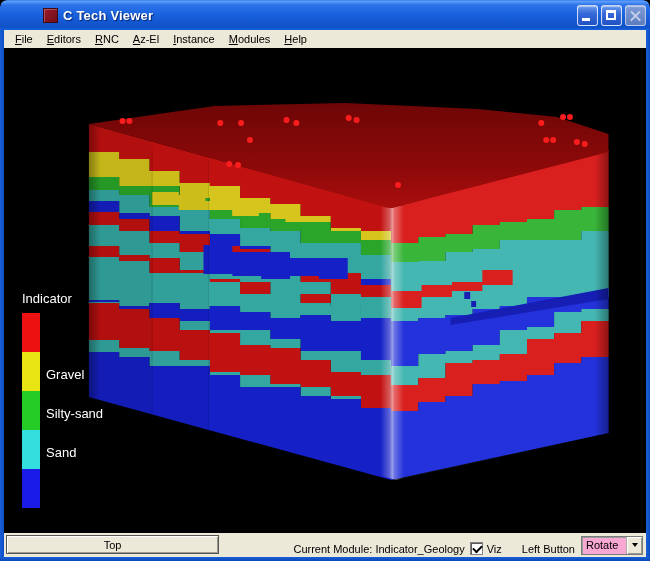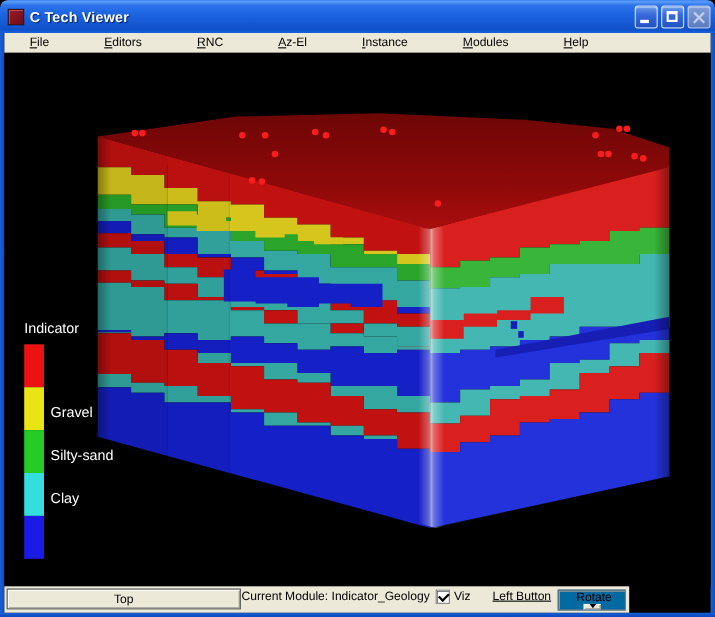--- a/index.html
+++ b/index.html
@@ -3,21 +3,21 @@
 <meta charset="utf-8">
 <style>
   html,body{margin:0;padding:0;background:#000;}
   *{box-sizing:border-box;}
   body{font-family:"Liberation Sans","DejaVu Sans",sans-serif;}
   .window{position:relative;width:650px;height:561px;overflow:hidden;border-radius:7px 7px 0 0;background:#000;}
 
   
   .titlebar{position:absolute;left:0;top:0;width:650px;height:30px;
     background:linear-gradient(180deg,#3a80f2 0%,#5a9cf8 5%,#2d74ea 16%,#1b63e0 45%,#1458d2 72%,#0f51c8 90%,#1661de 100%);
-    border-radius:7px 7px 0 0;display:flex;align-items:center;}
+    border-radius:7px 7px 0 0;display:flex;align-items:center;padding-left:36px;}
   .app-icon{width:15px;height:15px;margin:0 5px 0 7px;background:linear-gradient(135deg,#9c1a28,#6e0e18);
     border:1px solid #3c0a10;box-shadow:inset 1px 1px 0 rgba(255,255,255,.25);}
   .title-text{color:#fff;font-weight:bold;font-size:13px;text-shadow:1px 1px 1px rgba(0,20,80,.8);letter-spacing:.2px;}
   .win-buttons{position:absolute;right:4px;top:5px;display:flex;gap:3px;}
   .win-btn{width:21px;height:21px;border-radius:3px;border:1px solid rgba(255,255,255,.75);
     background:linear-gradient(180deg,#6a9bee 0%,#3568d8 40%,#2152c4 100%);
     box-shadow:inset 0 1px 1px rgba(255,255,255,.5);position:relative;}
   .win-btn.disabled{background:linear-gradient(180deg,#7e9cd8 0%,#5c7cc0 100%);border-color:rgba(255,255,255,.5);}
   .glyph-min{position:absolute;left:4px;bottom:4px;width:8px;height:3px;background:#fff;}
   .glyph-max{position:absolute;left:4px;top:4px;width:10px;height:10px;border:2px solid #fff;border-top-width:3px;}
@@ -27,53 +27,53 @@
   .glyph-close::after{transform:rotate(-45deg);}
 
   
   .border-left,.border-right{position:absolute;top:30px;bottom:0;width:4px;background:linear-gradient(90deg,#1a5fd8,#0c4ec4);}
   .border-left{left:0;}
   .border-right{right:0;}
   .border-bottom{position:absolute;left:0;right:0;bottom:0;height:4px;background:linear-gradient(180deg,#1a5fd8,#0a47ba);}
 
   
   .menubar{position:absolute;left:4px;top:30px;width:642px;height:18px;background:#ece9d8;
-    display:flex;align-items:center;padding-left:16px;font-size:11px;color:#000;gap:36px;}
+    display:flex;align-items:center;padding-left:4px;font-size:11px;color:#000;}
   .menu-item{padding:2px 7px 3px 7px;cursor:default;}
   .menu-item u{text-decoration:underline;}
 
   
   .viewport{position:absolute;left:4px;top:48px;width:642px;height:485px;background:#000;overflow:hidden;}
   .viewport svg{position:absolute;left:0;top:0;width:100%;height:100%;}
 
   
   .legend{position:absolute;left:18px;top:243px;color:#fff;font-size:13px;}
   .legend-title{margin-bottom:7px;}
   .legend-body{display:flex;align-items:center;}
   .legend-bar{width:18px;display:flex;flex-direction:column;}
   .legend-bar div{height:39px;}
   .legend-labels{margin-left:6px;display:flex;flex-direction:column;}
   .legend-labels div{height:39px;padding-top:15px;white-space:nowrap;}
 
   
-  .statusbar{position:absolute;left:4px;top:533px;width:568px;height:24px;background:#ece9d8;
+  .statusbar{position:absolute;left:4px;top:533px;width:642px;height:24px;background:#ece9d8;
     display:flex;align-items:center;font-size:11px;color:#000;}
   .top-button{position:absolute;left:2px;top:2px;width:213px;height:19px;background:#ece9d8;
     border:1px solid #555;box-shadow:inset 1px 1px 0 #fff,inset -1px -1px 0 #9a9a90;
     display:flex;align-items:center;justify-content:center;font-size:11px;}
-  .right-cluster{margin-left:auto;display:flex;align-items:flex-start;padding-right:3px;}
+  .right-cluster{margin-left:auto;display:flex;align-items:flex-end;padding-right:3px;}
   .status-text{margin-right:5px;}
   .checkbox{width:13px;height:13px;background:#fff;border:1px solid #808080;
     box-shadow:inset 1px 1px 0 #5a5a5a,inset -1px -1px 0 #fff;position:relative;margin-right:4px;}
   .checkbox.checked::after{content:"";position:absolute;left:2.5px;top:2.5px;width:7px;height:4px;
     border-left:2px solid #000;border-bottom:2px solid #000;transform:rotate(-45deg);}
   .viz-label{margin-right:20px;}
-  .lb-label{margin-right:6px;text-decoration:underline;}
-  .combo{width:62px;height:19px;border:1px solid #7a7a7a;background:#0369a1;
-    box-shadow:inset 1px 1px 0 #9a9a9a;display:flex;align-items:center;flex-direction:column;}
+  .lb-label{margin-right:6px;}
+  .combo{width:62px;height:19px;border:1px solid #7a7a7a;background:#f9a8d4;
+    box-shadow:inset 1px 1px 0 #9a9a9a;display:flex;align-items:center;}
   .combo-value{flex:1;padding-left:4px;font-size:11px;}
   .combo-arrow{width:16px;height:100%;background:#ece9d8;border-left:1px solid #aaa;
     box-shadow:inset 1px 1px 0 #fff,inset -1px -1px 0 #9a9a90;display:flex;align-items:center;justify-content:center;}
   .combo-arrow::after{content:"";width:0;height:0;border-left:3.5px solid transparent;
     border-right:3.5px solid transparent;border-top:4px solid #000;}
 </style>
 </head>
 <body>
 
 <div class="window">
@@ -209,21 +209,21 @@
         <div class="legend-bar" id="legend-bar">
             <div style="background: rgb(238, 17, 17);"></div>
             <div style="background: rgb(233, 228, 20);"></div>
             <div style="background: rgb(37, 204, 37);"></div>
             <div style="background: rgb(53, 222, 222);"></div>
             <div style="background: rgb(27, 27, 232);"></div>
           </div>
         <div class="legend-labels" id="legend-labels">
             <div>Gravel</div>
             <div>Silty-sand</div>
-            <div>Clay</div>
+            <div>Sand</div>
           </div>
       </div>
     </div>
   </div>
 
   <div class="statusbar">
     <div class="top-button">Top</div>
     <div class="right-cluster">
       <span class="status-text">Current Module: Indicator_Geology</span>
       <span class="checkbox checked" id="viz-checkbox"></span>

